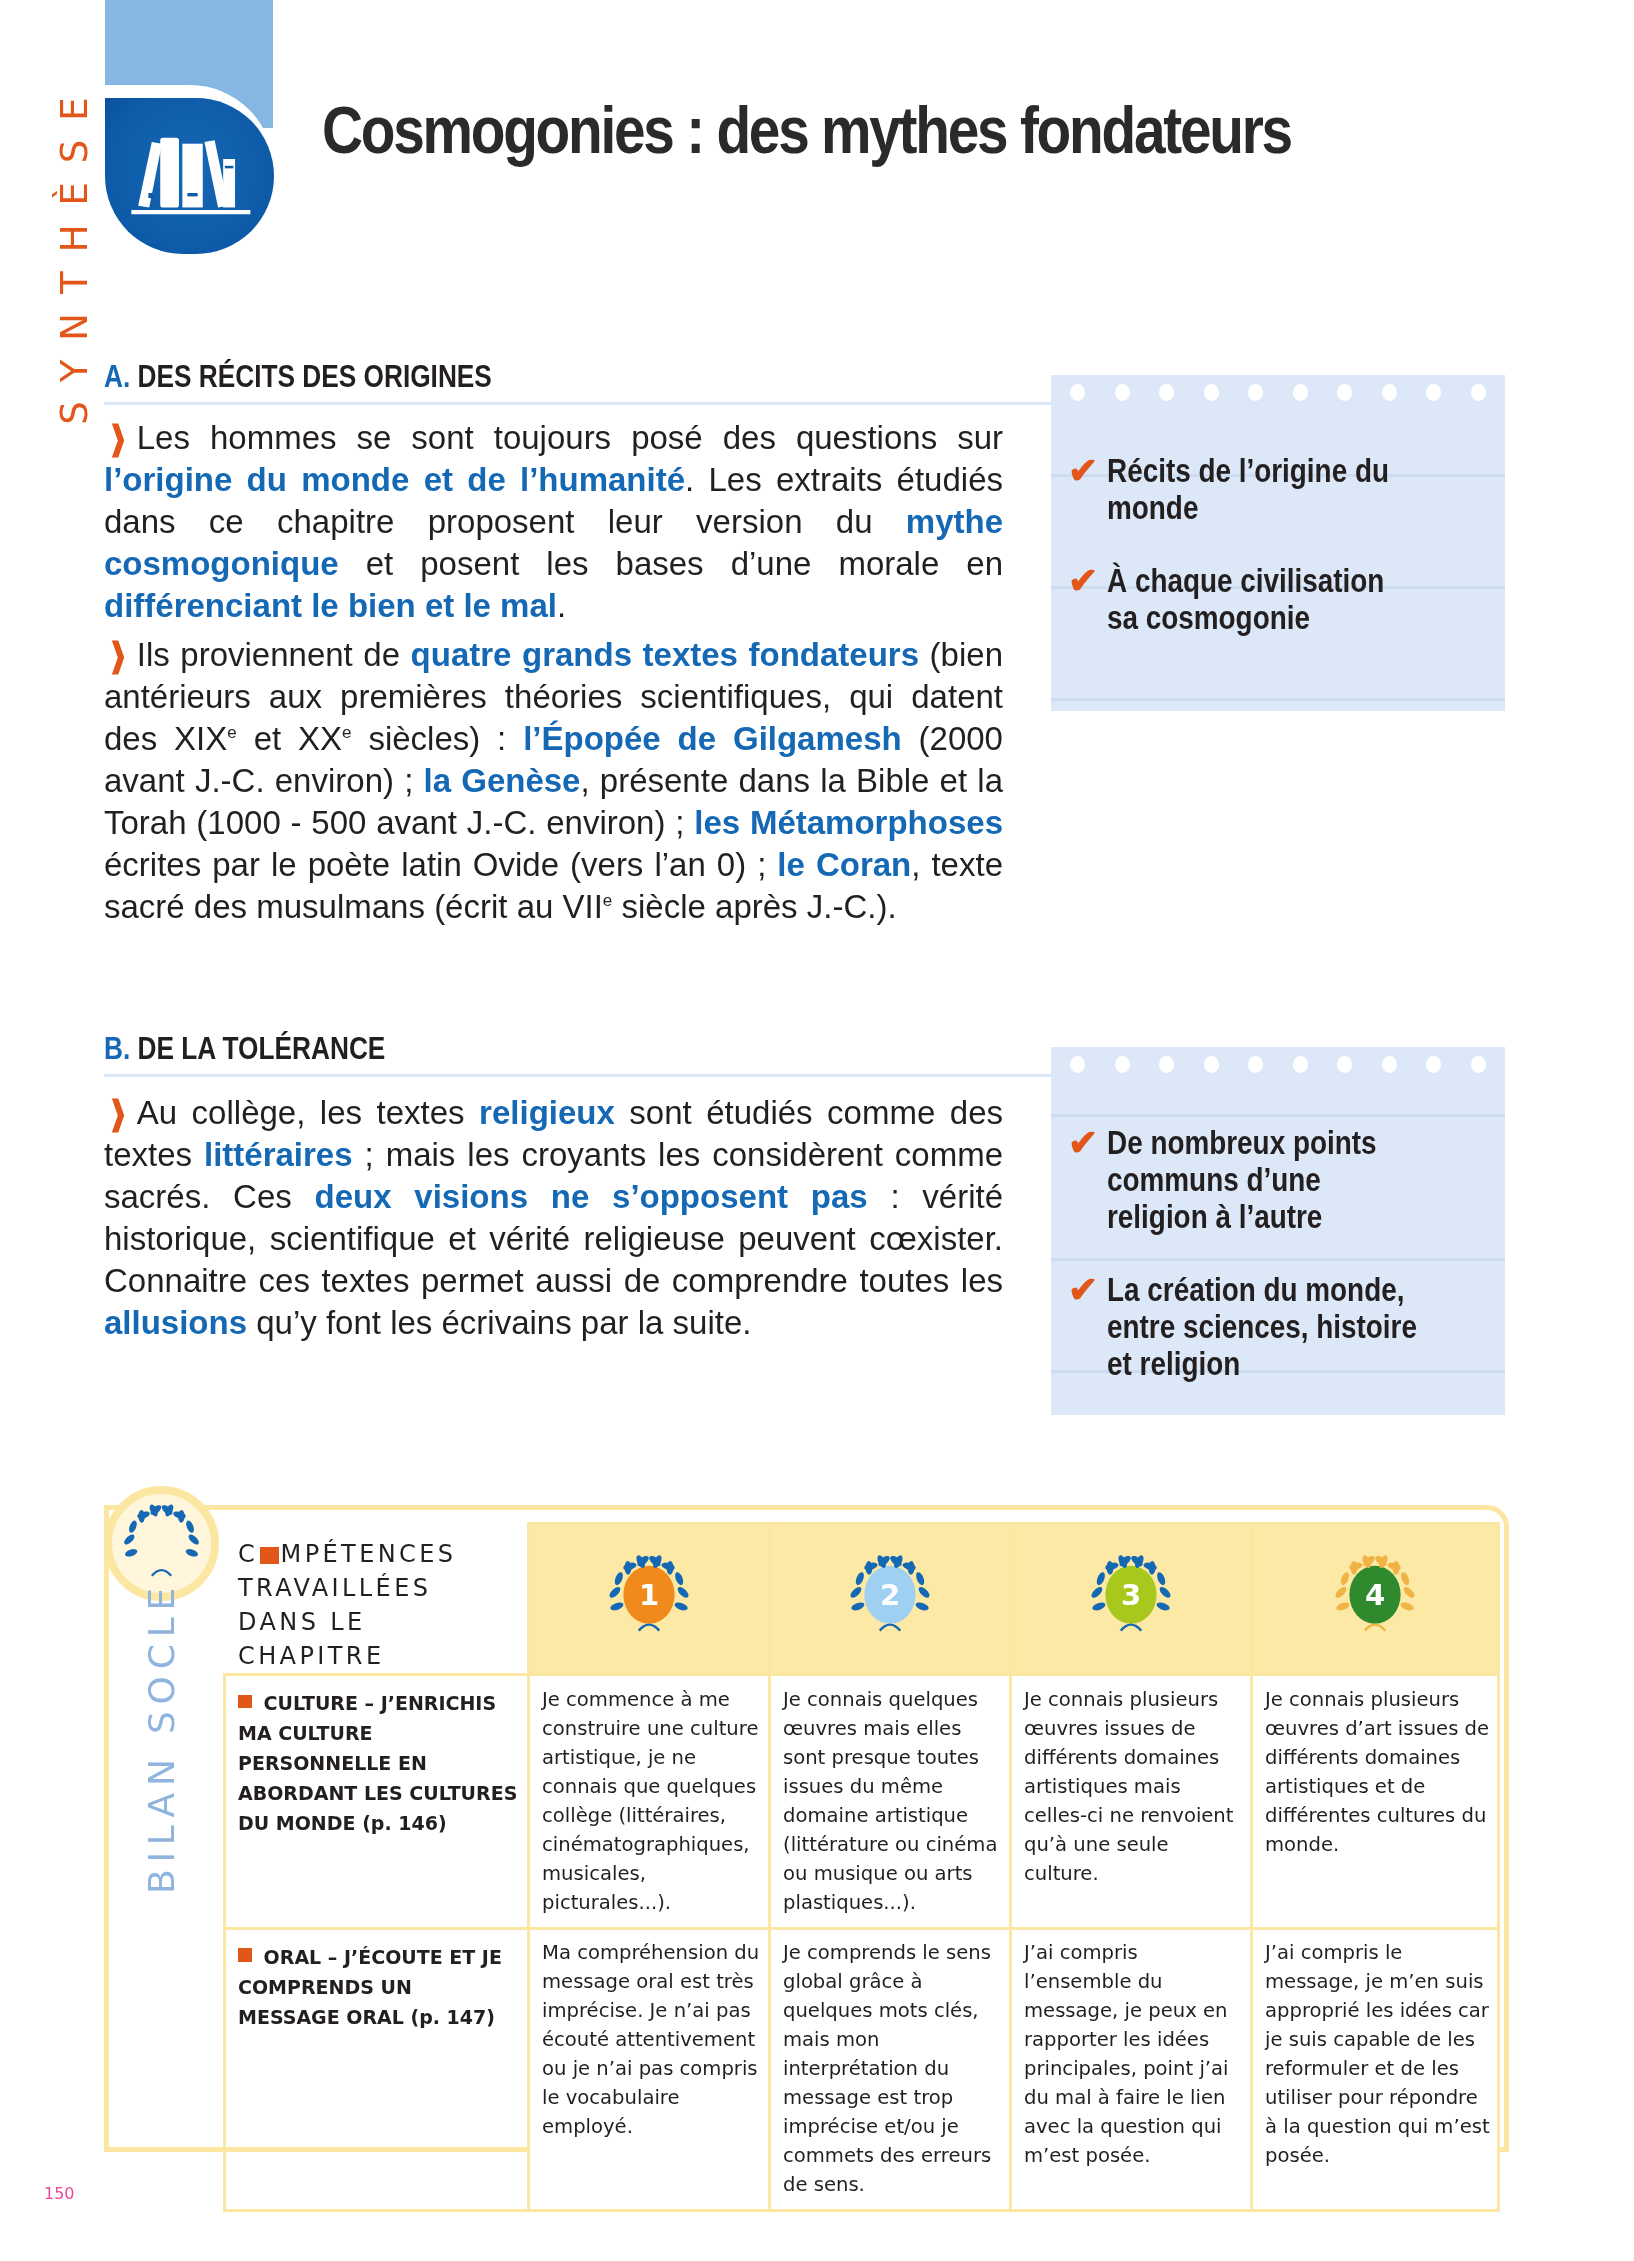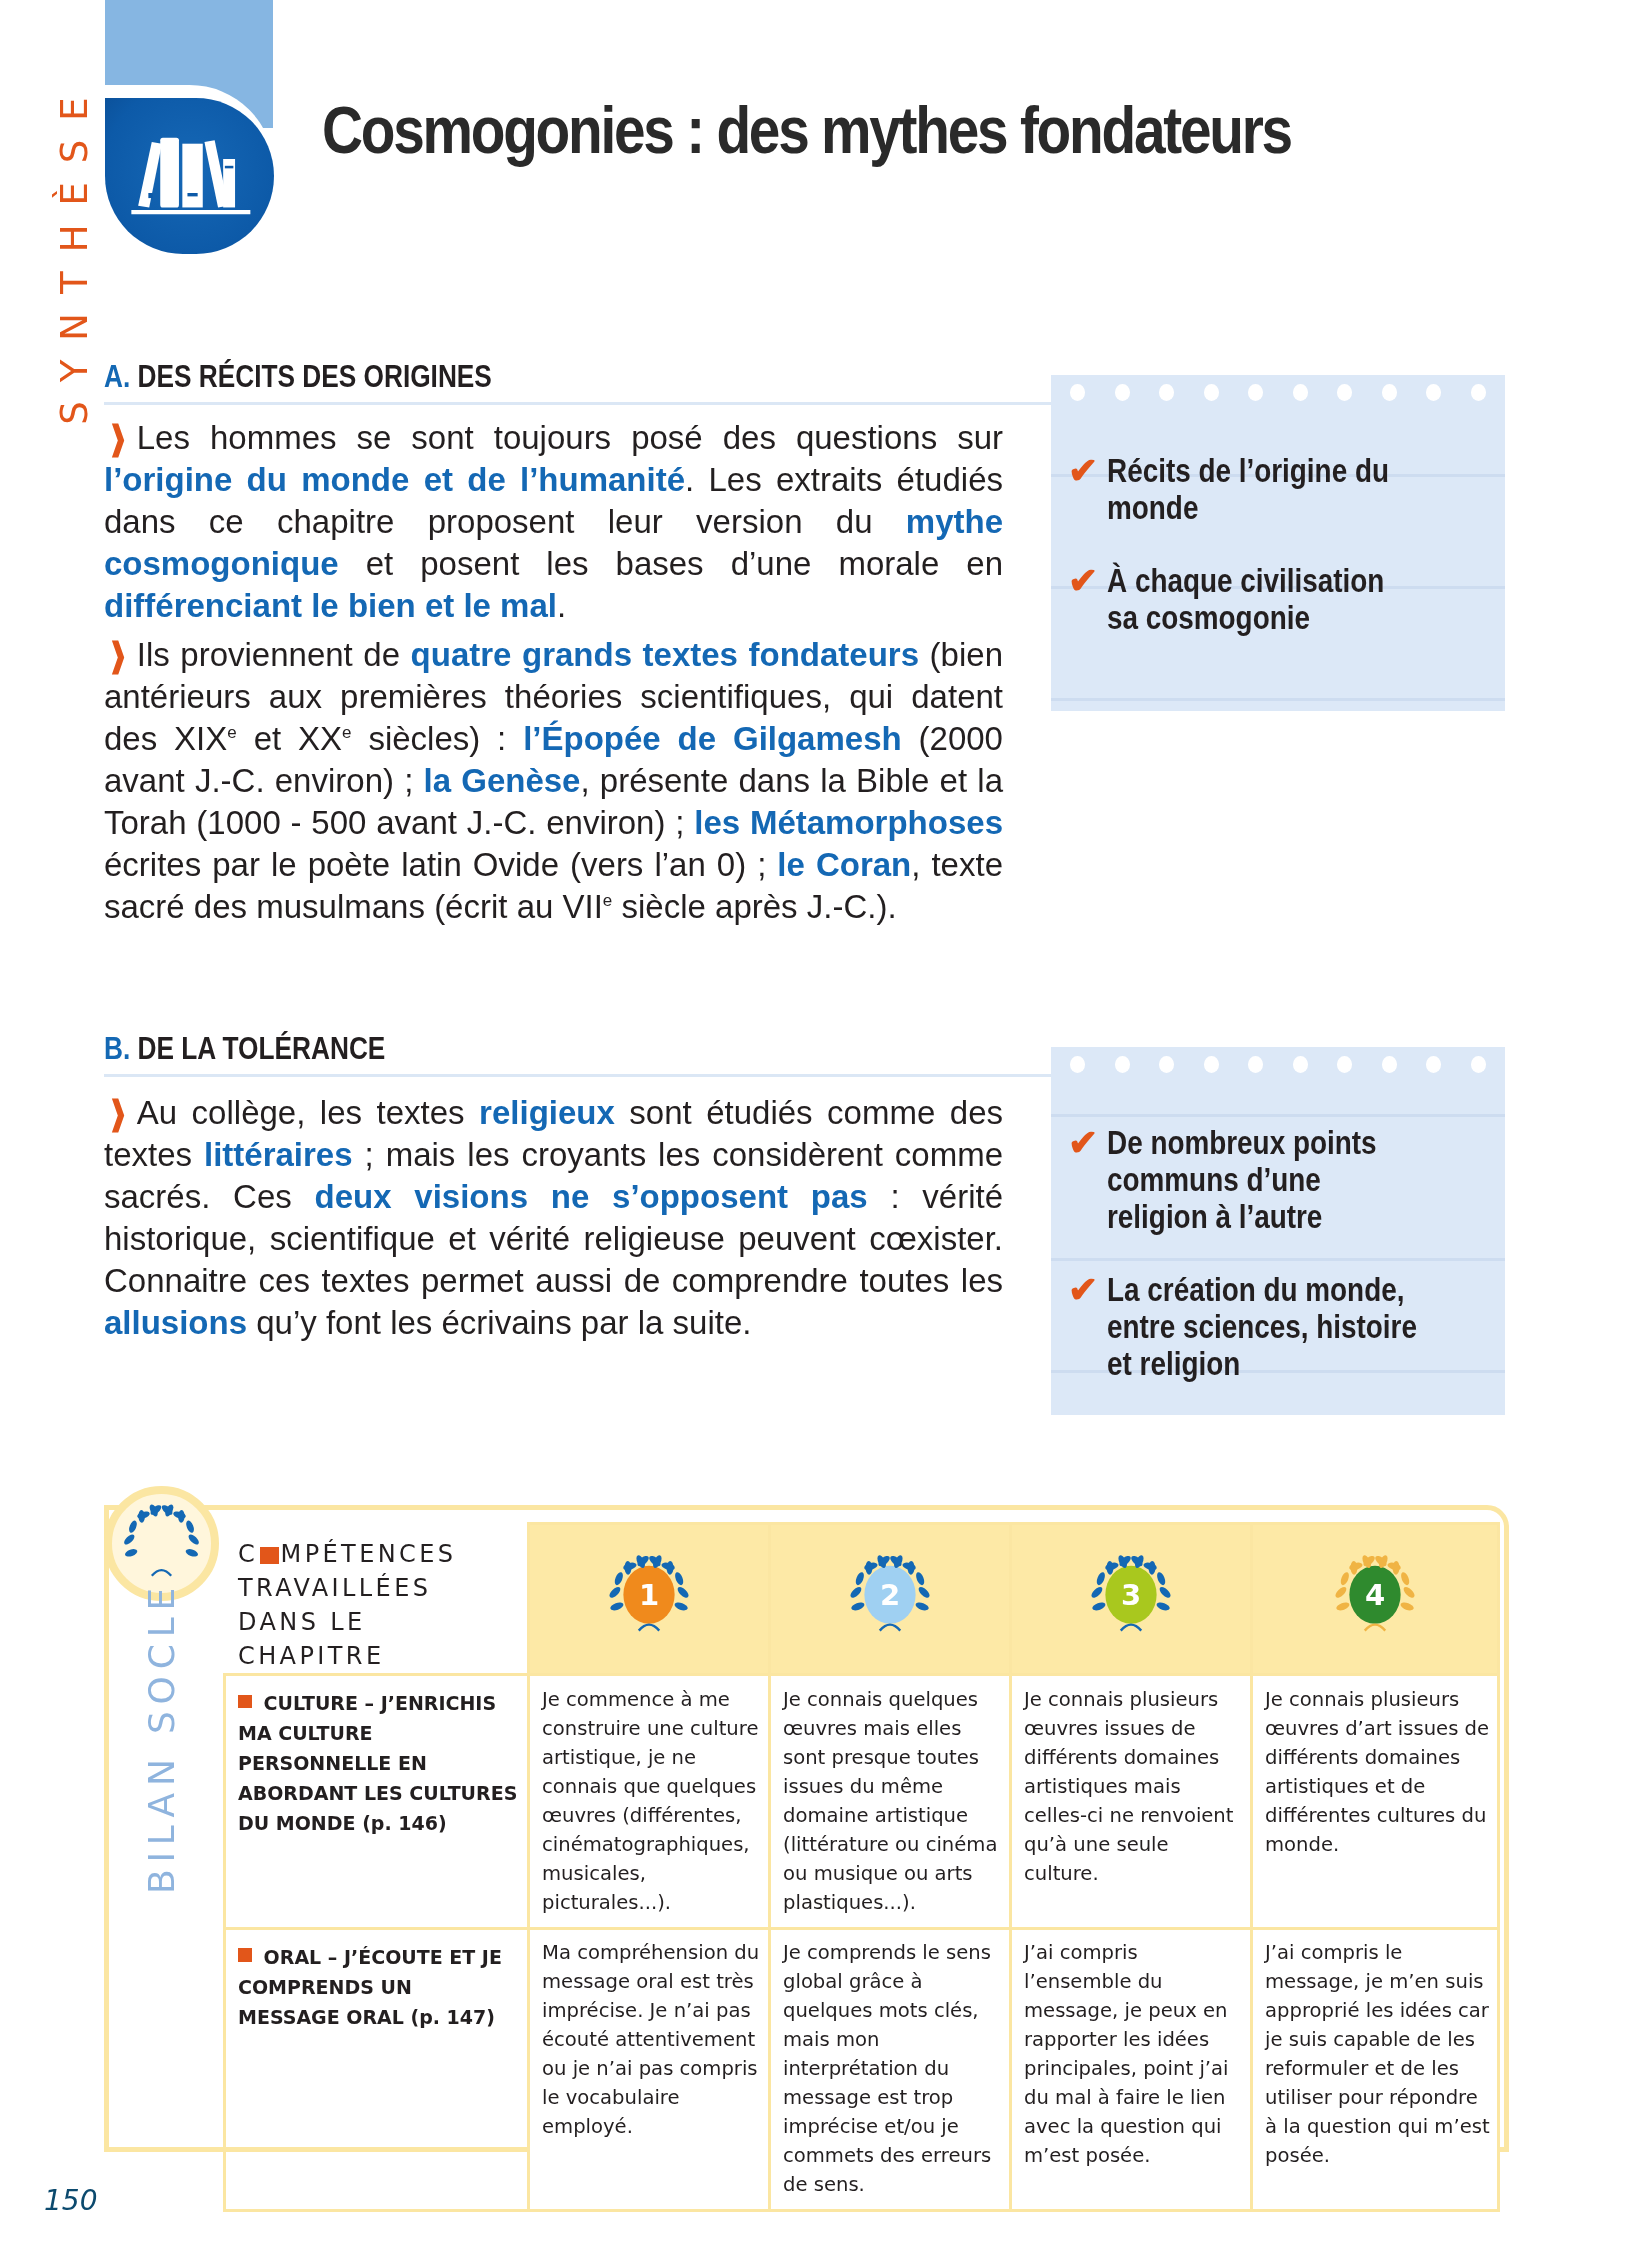--- a/index.html
+++ b/index.html
@@ -105,21 +105,21 @@
   .comp-label {
     font-family: "DejaVu Sans", sans-serif; font-weight: 700; font-size: 19px; line-height: 30px;
     color: #231f20; padding: 12px 8.5px 0 12px;
   }
   .comp-label .sq { width: 13.6px; height: 13.6px; margin: 0 12px 0 0; vertical-align: 1.7px; }
   td.desc {
     font-family: "DejaVu Sans", sans-serif; font-size: 19.6px; line-height: 29px; color: #231f20;
     padding: 8.5px 6.8px 10.2px 12px; background: #fff;
   }
   .medal-wrap { display: flex; justify-content: center; align-items: center; }
-  .page-number { position: absolute; left: 44px; top: 2184px; font-family: "DejaVu Sans", sans-serif; font-size: 28px; color: #0c4a6e; font-style: italic; }
+  .page-number { position: absolute; left: 44px; top: 2184px; font-family: "DejaVu Sans", sans-serif; font-size: 16px; color: #ec4899; }
 </style>
 </head>
 <body>
 
 <div class="side-label">
   <span>SYNTHÈSE</span>
 </div>
 
 <div class="header-band"></div>
 <div class="header-badge"></div>
@@ -352,21 +352,21 @@
             </svg>
           </div>
         </th>
     </tr>
   </thead>
   <tbody>
     <tr style="height:252px;">
       <td>
         <div class="comp-label"><span class="sq"></span><span>CULTURE – J’ENRICHIS MA CULTURE PERSONNELLE EN ABORDANT LES CULTURES DU MONDE (p. 146)</span></div>
       </td>
-      <td class="desc">Je commence à me construire une culture artistique, je ne connais que quelques œuvres (différentes, cinématographiques, musicales, picturales...).</td>
+      <td class="desc">Je commence à me construire une culture artistique, je ne connais que quelques collège (littéraires, cinématographiques, musicales, picturales...).</td>
       <td class="desc">Je connais quelques œuvres mais elles sont presque toutes issues du même domaine artistique (littérature ou cinéma ou musique ou arts plastiques...).</td>
       <td class="desc">Je connais plusieurs œuvres issues de différents domaines artistiques mais celles-ci ne renvoient qu’à une seule culture.</td>
       <td class="desc">Je connais plusieurs œuvres d’art issues de différents domaines artistiques et de différentes cultures du monde.</td>
     </tr>
     <tr style="height:252px;">
       <td>
         <div class="comp-label"><span class="sq"></span><span>ORAL – J’ÉCOUTE ET JE COMPRENDS UN MESSAGE ORAL (p. 147)</span></div>
       </td>
       <td class="desc">Ma compréhension du message oral est très imprécise. Je n’ai pas écouté attentivement ou je n’ai pas compris le vocabulaire employé.</td>
       <td class="desc">Je comprends le sens global grâce à quelques mots clés, mais mon interprétation du message est trop imprécise et/ou je commets des erreurs de sens.</td>

